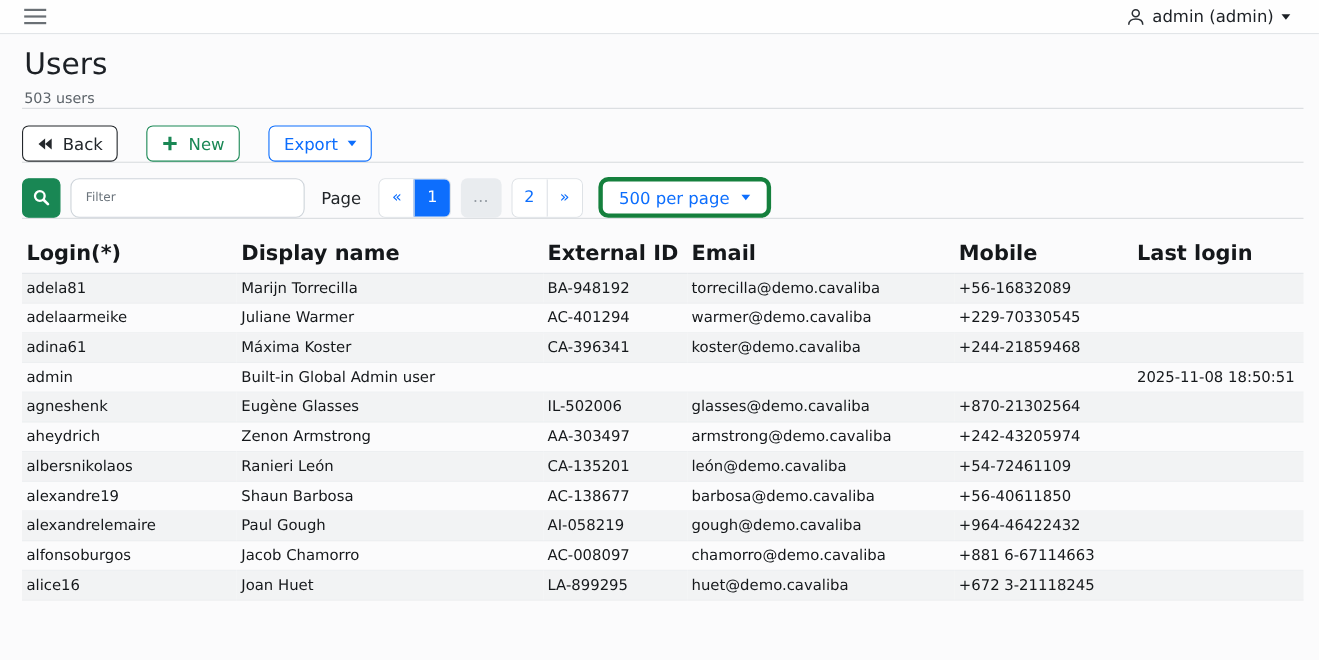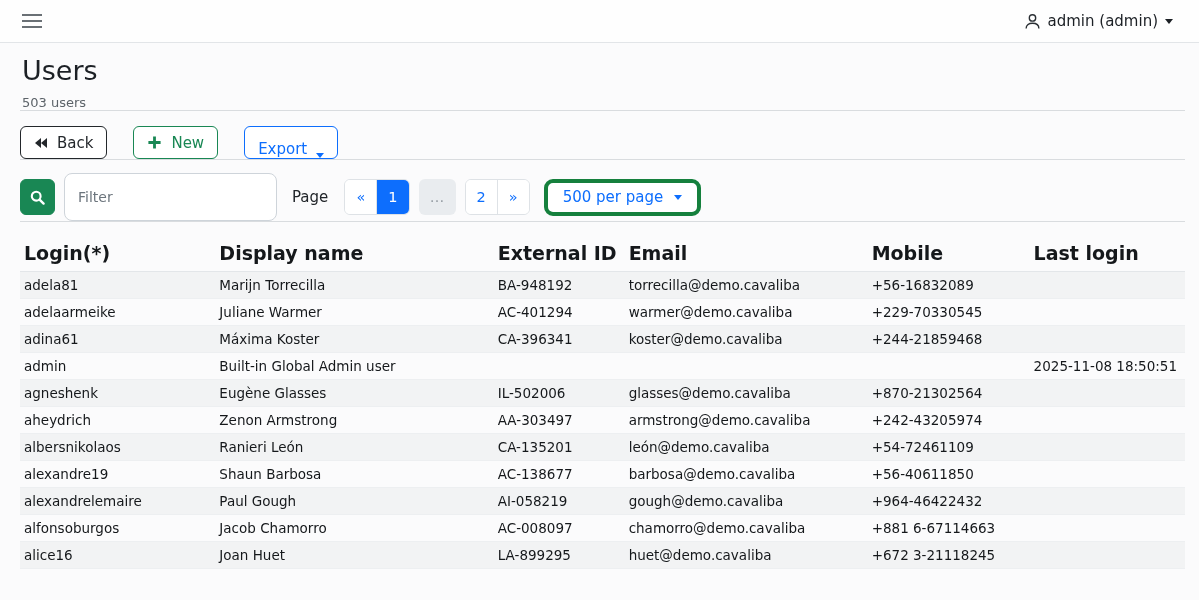--- a/index.html
+++ b/index.html
@@ -6,21 +6,21 @@
   html,body { margin:0; padding:0; }
   body {
     width:1199px; height:600px; overflow:hidden;
     background:#fbfbfc;
     font-family:"DejaVu Sans","Liberation Sans",sans-serif;
     color:#1c2025;
   }
 
   
   .topbar {
-    height:43px; background:#fefefe; border-bottom:1px solid #e2e5e8;
+    height:31px; background:#fefefe; border-bottom:1px solid #e2e5e8;
     display:flex; align-items:center; padding:0 20px 0 22px;
   }
   .hamburger { background:none; border:none; cursor:pointer; padding:2px 0; display:flex; flex-direction:column; gap:4px; }
   .hamburger span { display:block; width:20px; height:2px; background:#6a7075; }
   .user-menu {
     margin-left:auto; display:flex; align-items:center; gap:7px;
     background:none; border:none; cursor:pointer;
     font-family:inherit; font-size:15px; color:#1c2025;
   }
   .caret { width:0; height:0; border-left:4.5px solid transparent; border-right:4.5px solid transparent; border-top:5px solid currentColor; display:inline-block; }
@@ -35,31 +35,31 @@
   .hr3 { margin-top:25px; }
 
   
   .toolbar { margin-top:15px; display:flex; gap:26px; }
   .btn {
     display:inline-flex; align-items:center; gap:9px; height:33px; padding:0 13px;
     border-radius:6px; background:#fff; font-family:inherit; font-size:15px; cursor:pointer;
   }
   .btn-back { border:1px solid #23272b; color:#23272b; }
   .btn-new  { border:1px solid #198754; color:#198754; }
-  .btn-export { border:1px solid #0d6efd; color:#0d6efd;align-items:flex-end; }
+  .btn-export { border:1px solid #0d6efd; color:#0d6efd; }
 
   
   .filterbar { margin-top:13px; display:flex; align-items:center; gap:9px; }
   .search-btn {
     width:35px; height:36px; border-radius:6px; border:1px solid #198754;
     background:#198754; display:flex; align-items:center; justify-content:center; cursor:pointer;
   }
   .filter-input {
-    width:213px; height:48px; border:1px solid #ced4da; border-radius:8px;
-    padding:0 13px; font-family:inherit; font-size:14px; color:#b91c1c; background:#fff; outline:none;
+    width:213px; height:36px; border:1px solid #ced4da; border-radius:8px;
+    padding:0 13px; font-family:inherit; font-size:11px; color:#b91c1c; background:#fff; outline:none;
   }
   .filter-input::placeholder { color:#6c757d; }
   .page-label { font-size:15px; margin-left:6px; color:#212529; }
   .pagination { display:flex; align-items:center; gap:9px; margin-left:7px; }
   .pg-group { display:inline-flex; border:1px solid #dee2e6; border-radius:6px; overflow:hidden; background:#fff; }
   .pg-item {
     min-width:31px; height:34px; padding:0 11px; display:flex; align-items:center; justify-content:center;
     font-size:14.5px; color:#0d6efd; background:#fff; cursor:pointer;
   }
   .pg-item + .pg-item { border-left:1px solid #dee2e6; }

